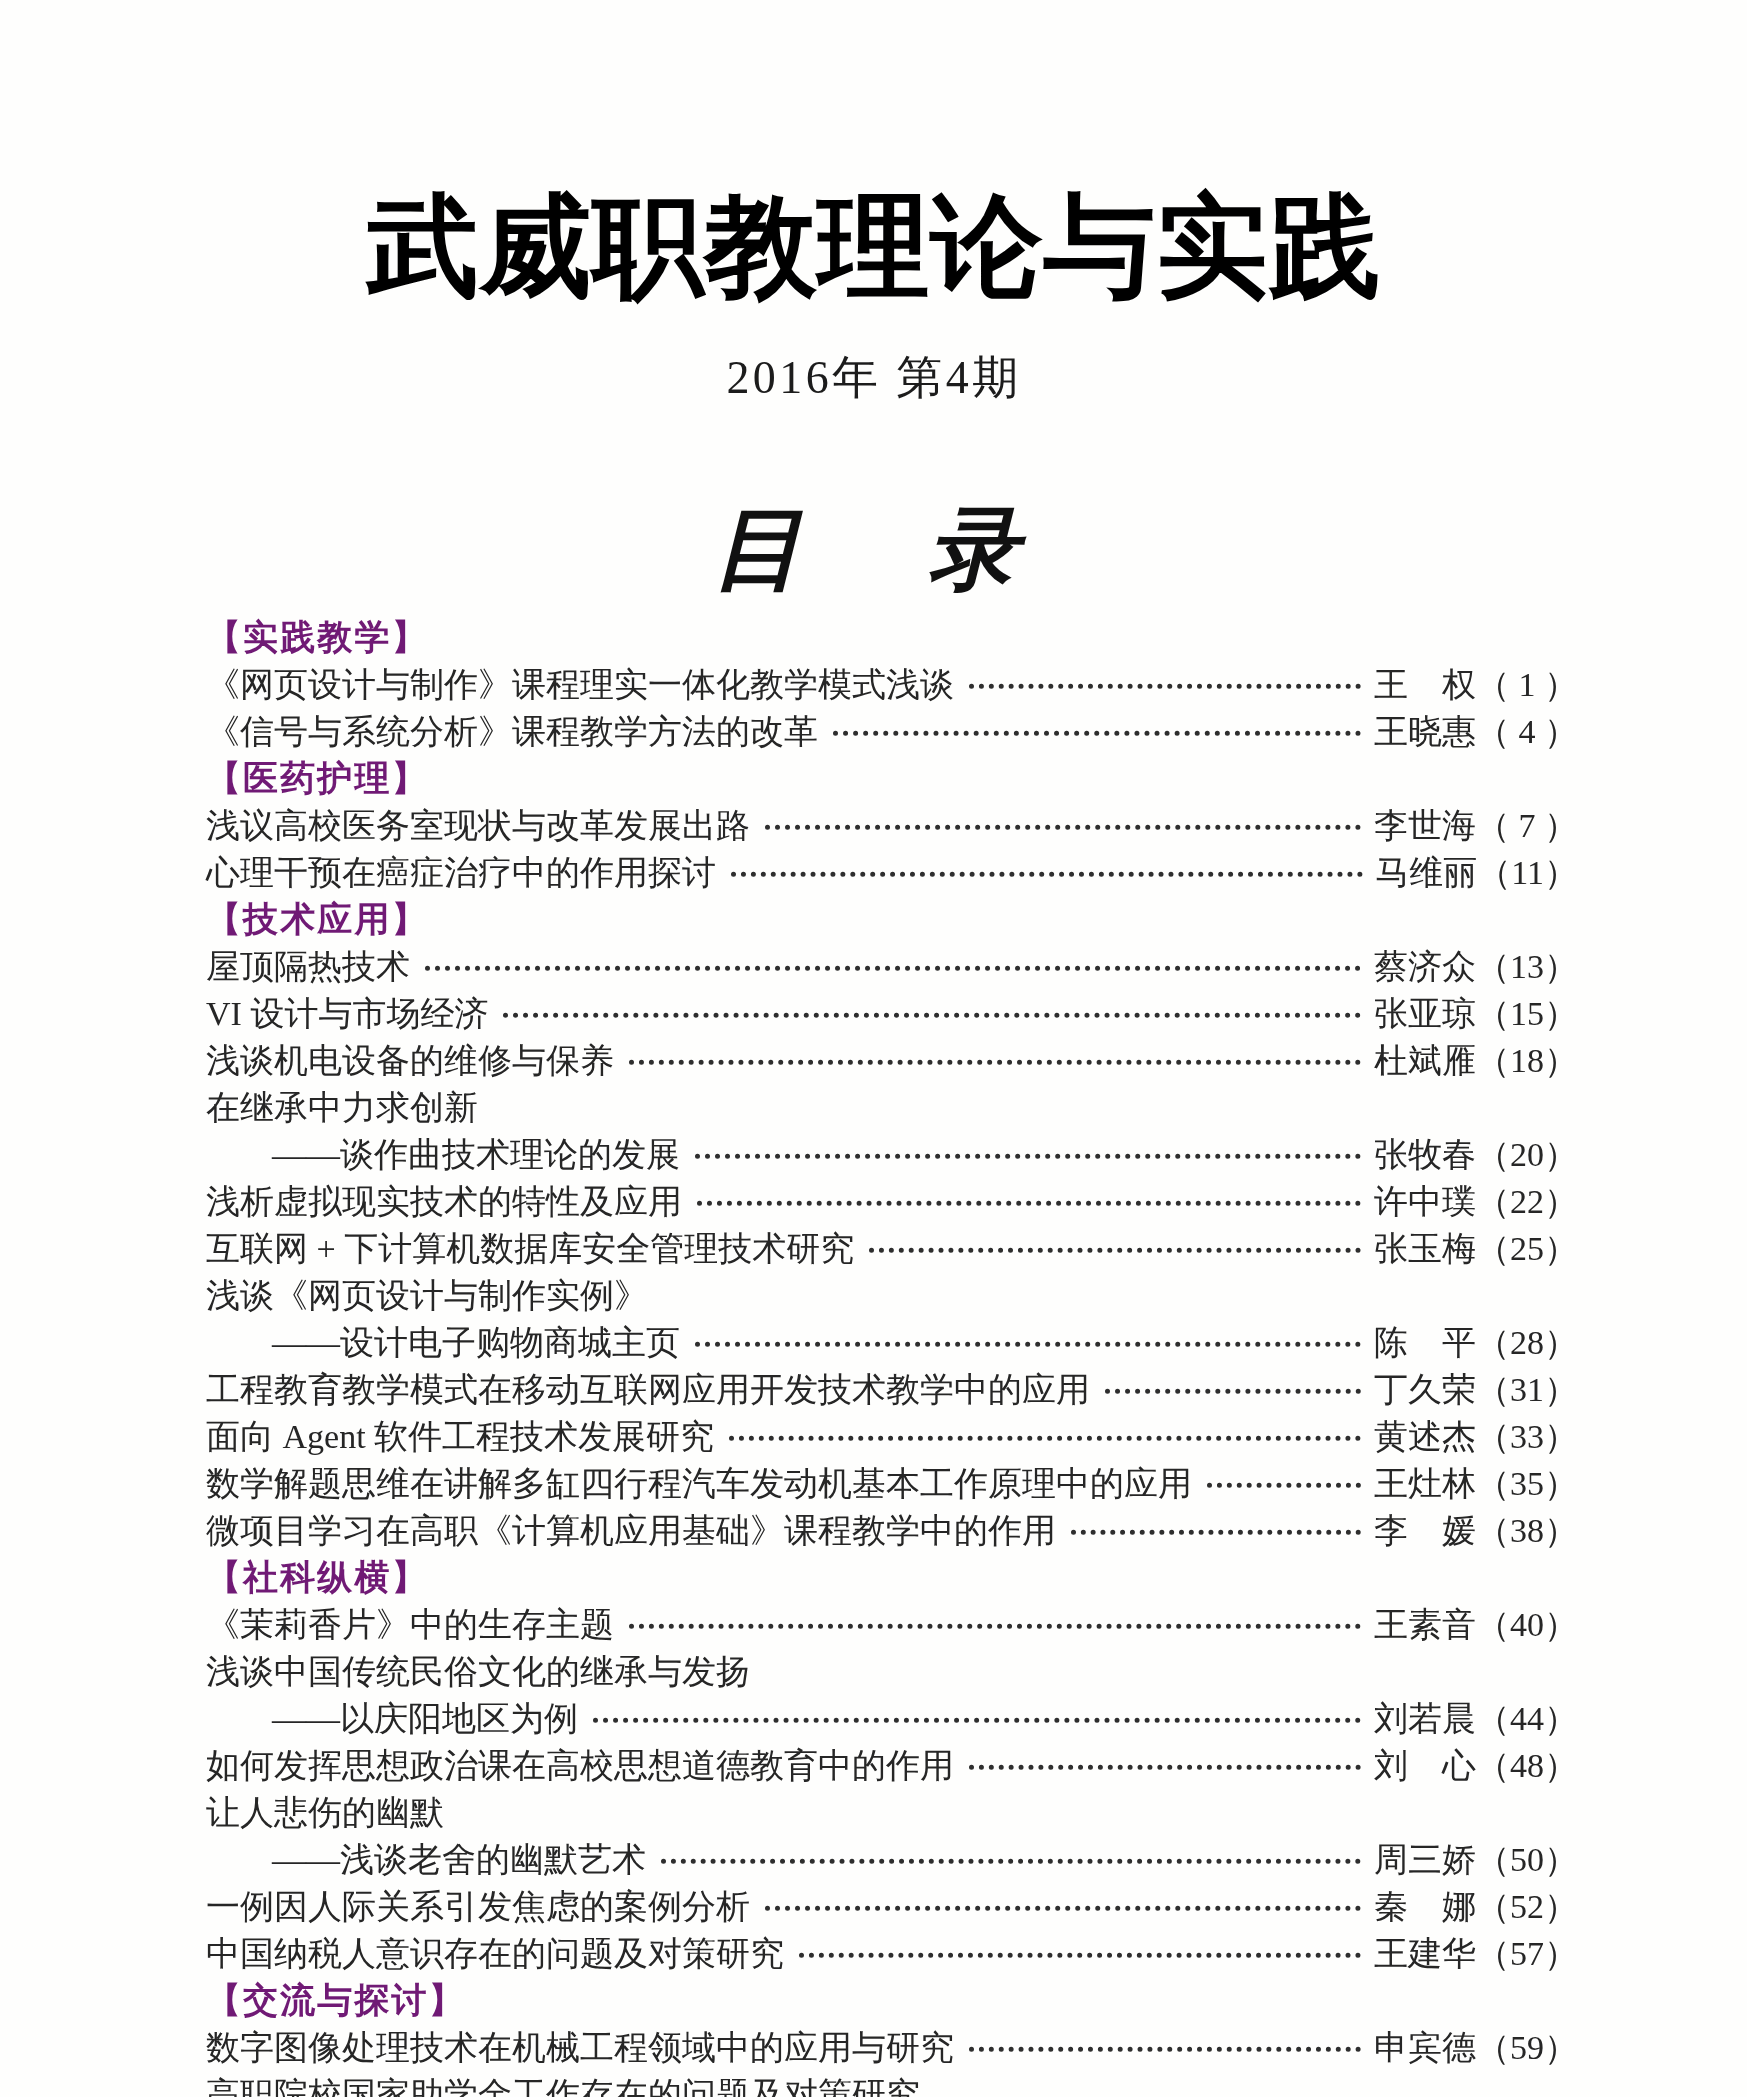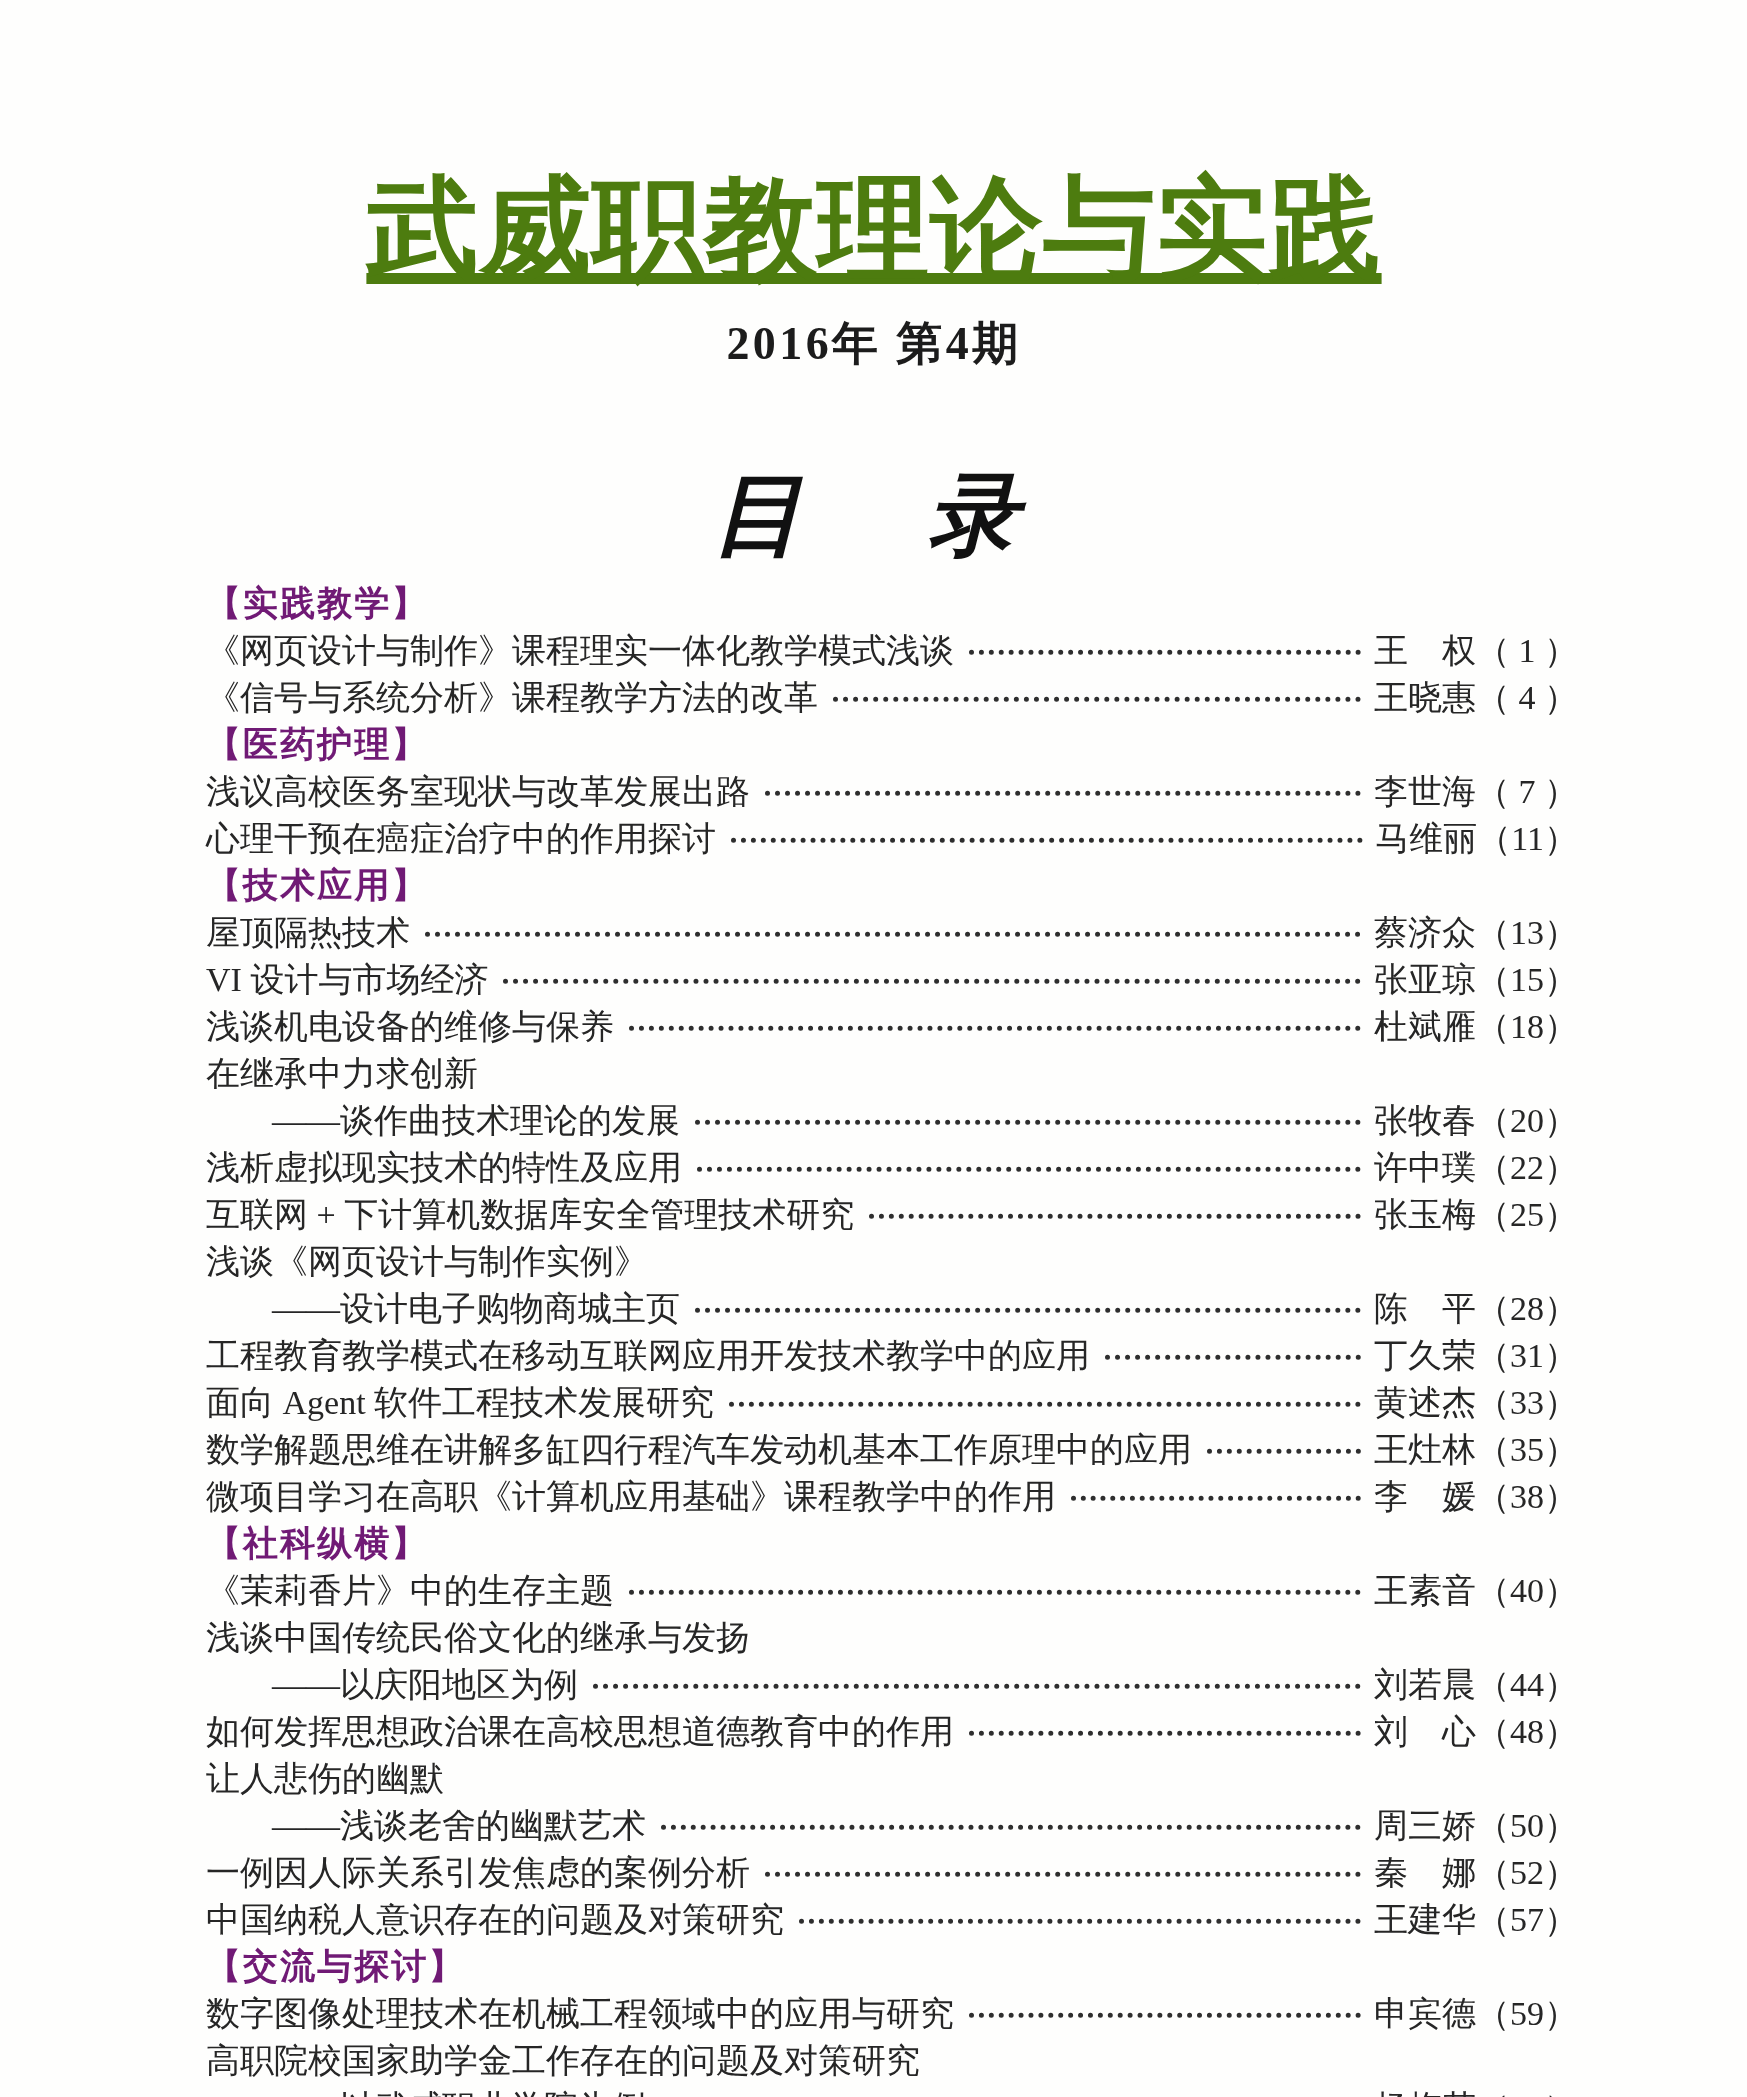--- a/index.html
+++ b/index.html
@@ -7,35 +7,33 @@
     position: relative;
     width: 1748px;
     height: 2452px;
     background: #fefefd;
     font-family: "Liberation Serif", "DejaVu Serif", serif;
     color: #262626;
     overflow: hidden;
   }
   .doc-header { padding-top: 173px; text-align: center; }
   .journal-title {
-    margin: 0;
+    margin: 18px;
     font-size: 112px;
     font-weight: 700;
     line-height: 1;
     letter-spacing: 0.8px;
-    color: #4d7c0f;
-    text-decoration: underline;
+    color: #000000;
   }
   .issue-line {
-    margin-top: 36px;
+    margin-top: 52px;
     font-size: 46px;
     line-height: 1;
     letter-spacing: 3.4px;
     color: #1c1c1c;
-    font-weight: bold;
   }
   .toc-heading {
     margin-top: 104px;
     font-size: 90px;
     font-weight: 700;
     line-height: 1;
     letter-spacing: 17.6px;
     color: #111;
     font-style: italic;
   }

